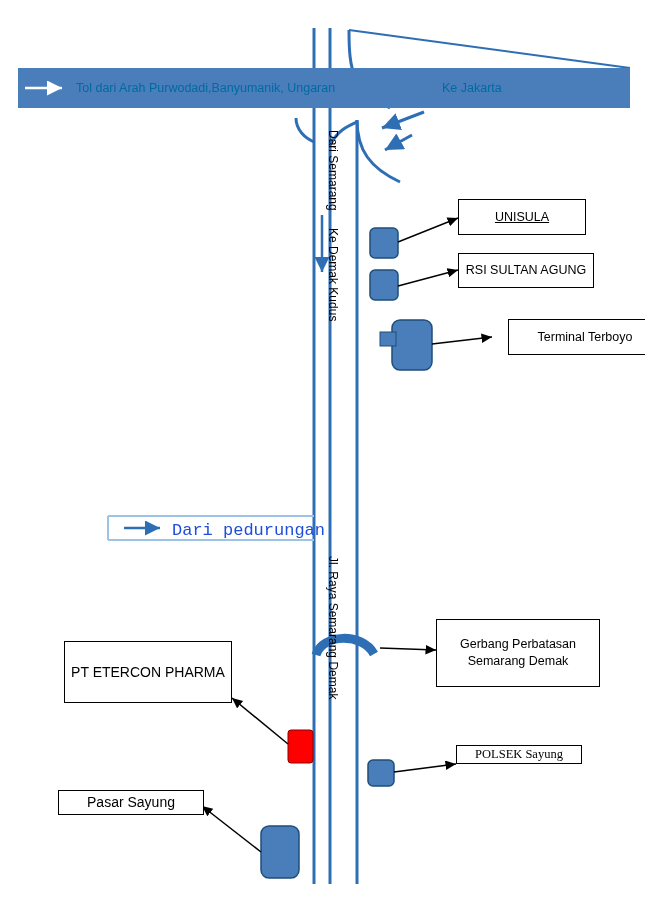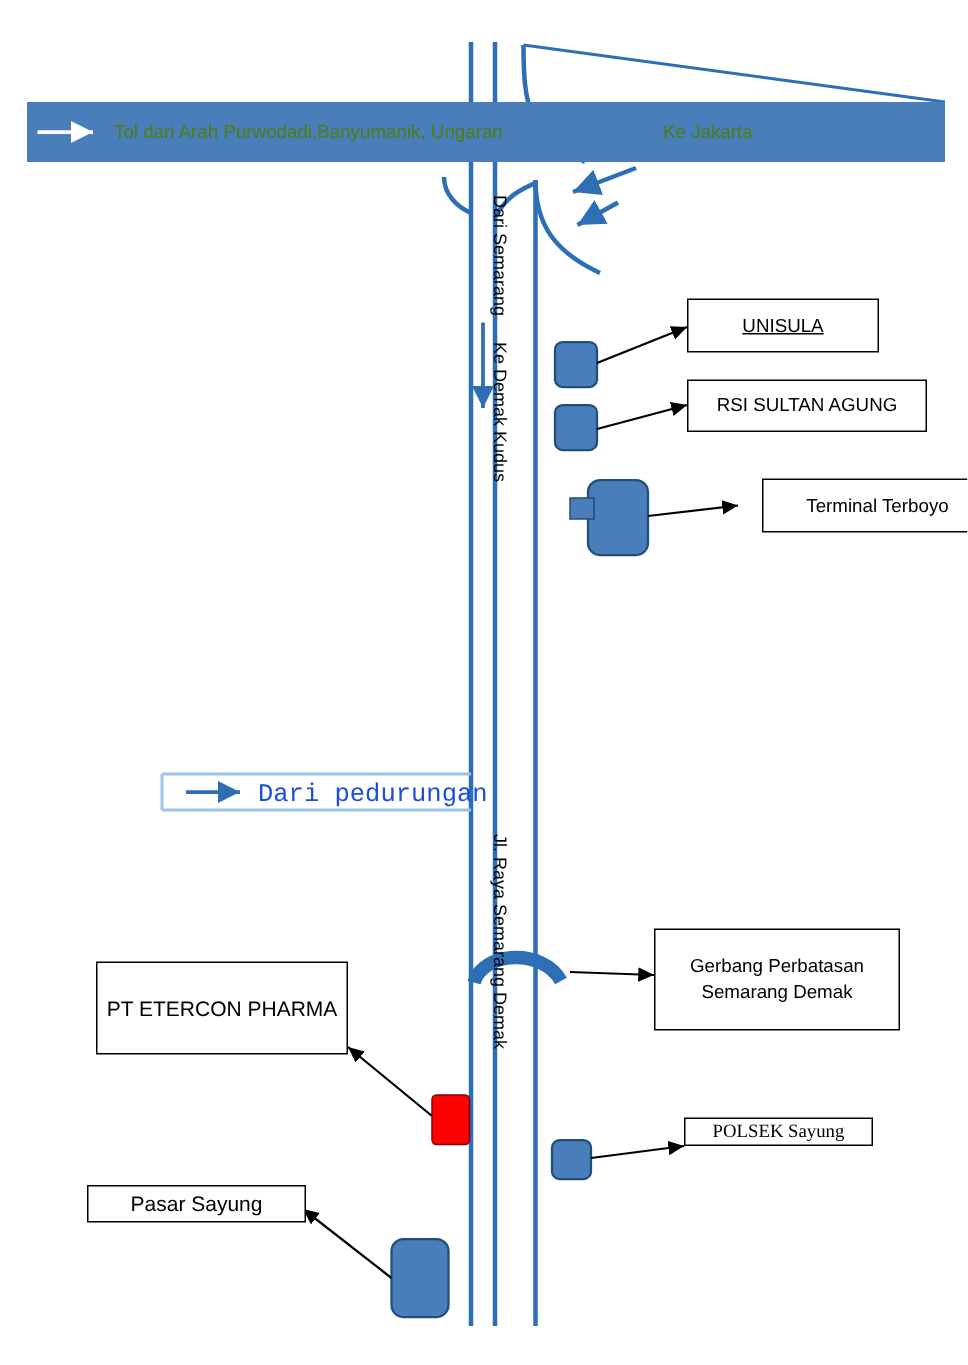--- a/index.html
+++ b/index.html
@@ -44,21 +44,21 @@
     color: #000000;
     font-size: 12px;
     white-space: nowrap;
     z-index: 6;
   }
   .vert-text {
     transform-origin: 0 0;
   }
   .banner-text {
     position: absolute;
-    color: #4d7c0f;
+    color: #0369a1;
     font-size: 12.5px;
     white-space: nowrap;
     z-index: 6;
   }
   .ped-text {
     position: absolute;
     color: #1d4ed8;
     font-size: 17px;
     white-space: nowrap;
     z-index: 6;
@@ -144,21 +144,21 @@
   <div class="banner-text" style="left:442px; top:81px;">Ke Jakarta</div>
 
   <div class="road-text vert-text" style="left:340px; top:130px; transform: rotate(90deg);">Dari Semarang</div>
   <div class="road-text vert-text" style="left:340px; top:228px; transform: rotate(90deg);">Ke Demak Kudus</div>
   <div class="road-text vert-text" style="left:340px; top:556px; transform: rotate(90deg);">Jl. Raya Semarang Demak</div>
 
   <div class="ped-text" style="left:172px; top:521px;">Dari pedurungan</div>
 
   <div class="label-box" style="left:458px; top:199px; width:128px; height:36px;text-decoration:underline;">UNISULA</div>
 
-  <div class="label-box" style="left:458px; top:253px; width:160px; height:35px;">RSI SULTAN AGUNG</div>
+  <div class="label-box" style="left:458px; top:253px; width:136px; height:35px;">RSI SULTAN AGUNG</div>
 
   <div class="label-box" style="left:508px; top:319px; width:154px; height:36px;">Terminal Terboyo</div>
 
   <div class="label-box" style="left:436px; top:619px; width:164px; height:68px;">Gerbang Perbatasan Semarang Demak</div>
 
   <div class="label-box" style="left:64px; top:641px; width:168px; height:62px; font-size:14px;">PT ETERCON PHARMA</div>
 
   <div class="label-box" style="left:456px; top:745px; width:126px; height:19px;font-family:Liberation Serif, serif;">POLSEK Sayung</div>
 
   <div class="label-box" style="left:58px; top:790px; width:146px; height:25px; font-size:14px;">Pasar Sayung</div>

